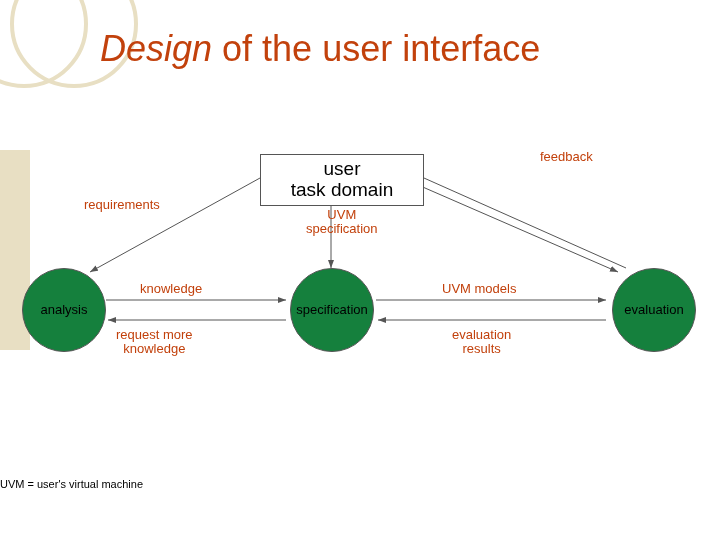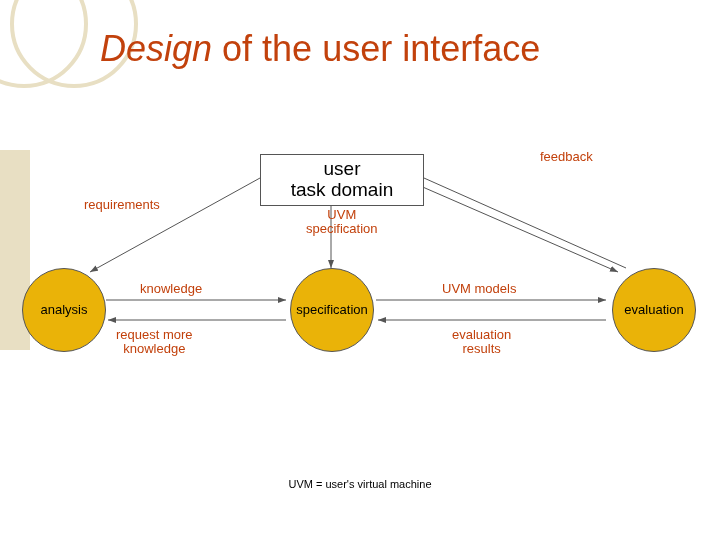--- a/index.html
+++ b/index.html
@@ -5,24 +5,24 @@
   html,body{margin:0;padding:0;width:720px;height:540px;background:#fff;font-family:Arial,Helvetica,sans-serif;overflow:hidden}
   .decor-rings{position:absolute;left:-40px;top:-40px;width:180px;height:180px}
   .ring{position:absolute;border:4px solid #e8dfc3;border-radius:50%}
   .ring.r1{width:120px;height:120px;left:0;top:0}
   .ring.r2{width:120px;height:120px;left:50px;top:0}
   .decor-bar{position:absolute;left:0;top:150px;width:30px;height:200px;background:#e8dfc3}
   .title{position:absolute;left:100px;top:28px;font-size:36px;color:#c2410c}
   .title .it{font-style:italic}
   .diagram{position:absolute;left:0;top:150px;width:720px;height:310px}
   .diagram svg{position:absolute;inset:0}
-  .node-circle{position:absolute;width:82px;height:82px;border:1px solid #555;border-radius:50%;background:#eab308;display:flex;align-items:center;justify-content:center;font-size:13px;line-height:1.1}
+  .node-circle{position:absolute;width:82px;height:82px;border:1px solid #555;border-radius:50%;background:#15803d;display:flex;align-items:center;justify-content:center;font-size:13px;line-height:1.1}
   .node-box{position:absolute;border:1px solid #555;background:#fff;display:flex;flex-direction:column;align-items:center;justify-content:center;font-size:19px;text-align:center;line-height:1.1;padding:4px 10px}
   .edge-label{position:absolute;font-size:13px;color:#c2410c;text-align:center;line-height:1.1;white-space:nowrap}
-  .footnote{position:absolute;left:0;width:720px;top:478px;text-align:center;font-size:11px;color:#000}
+  .footnote{position:absolute;left:0;width:720px;top:478px;font-size:11px;color:#000}
 </style>
 </head>
 <body>
 
 <div class="decor-rings">
   <div class="ring r1"></div>
   <div class="ring r2"></div>
 </div>
 <div class="decor-bar"></div>
 

